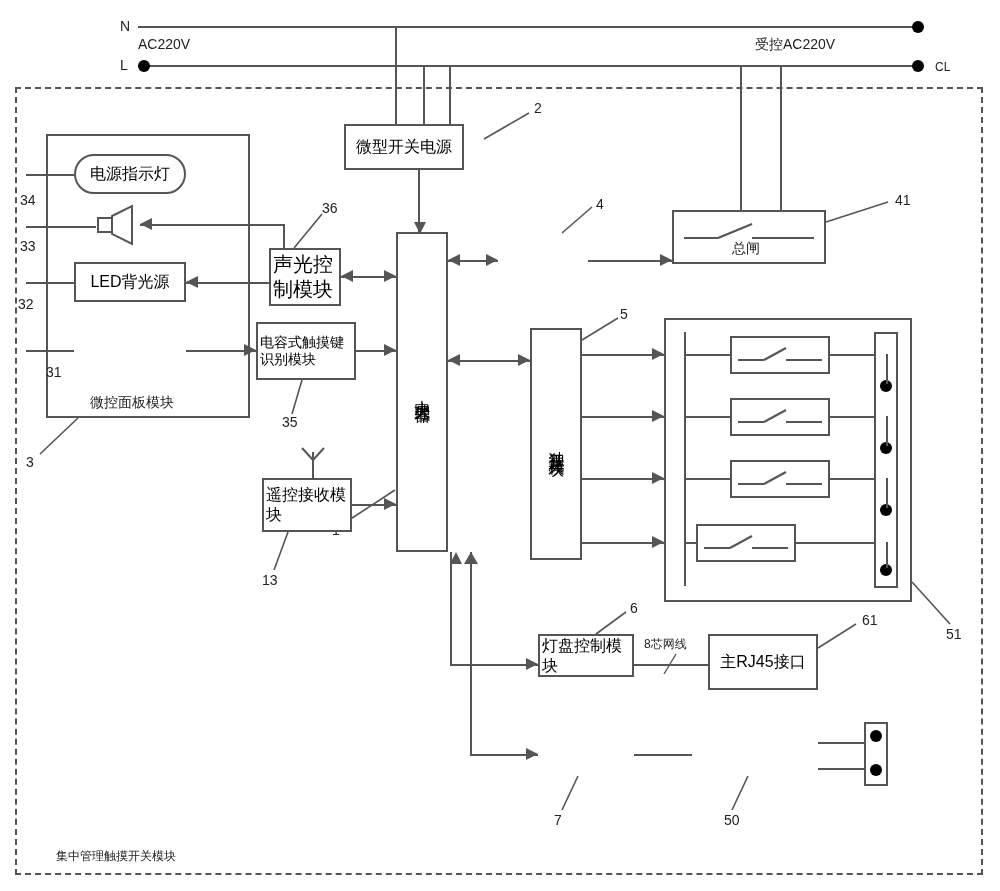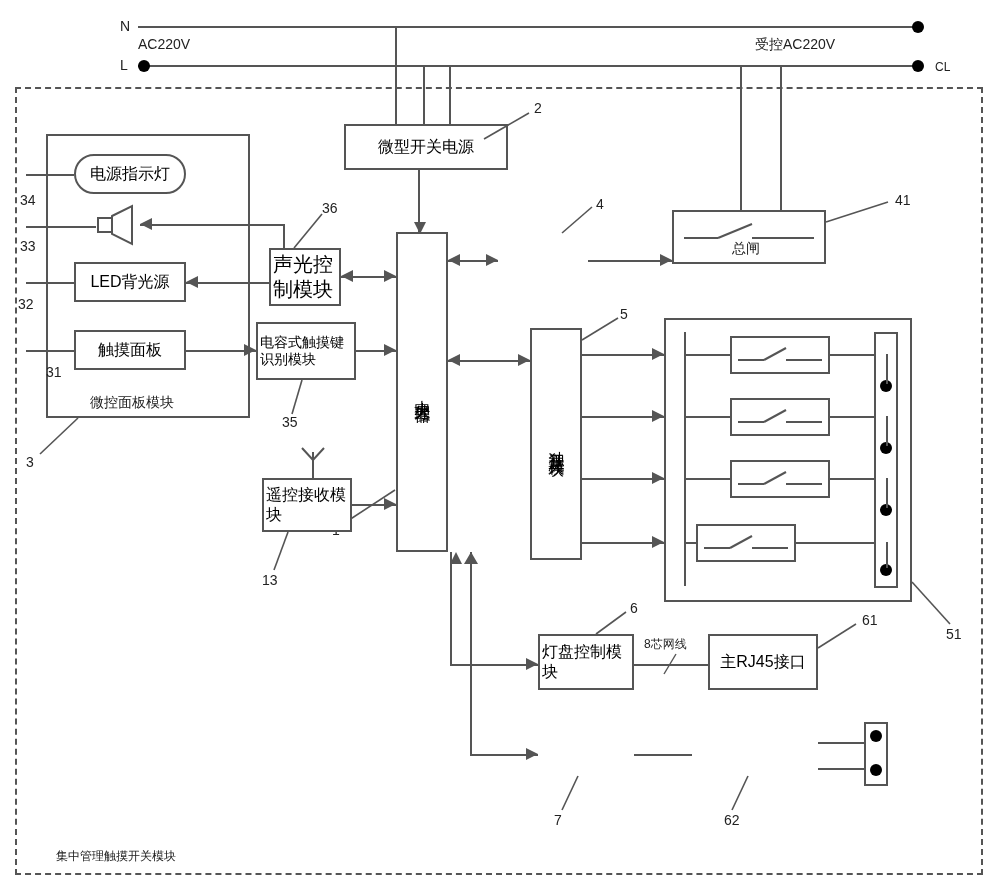--- a/index.html
+++ b/index.html
@@ -37,21 +37,21 @@
 
   <div class="v" style="left:395px; top:26px; height:100px;"></div>
   <div class="v" style="left:423px; top:65px; height:61px;"></div>
   <div class="v" style="left:449px; top:65px; height:61px;"></div>
   <div class="v" style="left:740px; top:65px; height:146px;"></div>
   <div class="v" style="left:780px; top:65px; height:146px;"></div>
 
   <div class="dashed" style="left:15px; top:87px; width:968px; height:788px;"></div>
   <span class="lbl small" style="left:56px; bottom:26px; position:absolute;">集中管理触摸开关模块</span>
 
-  <div class="box cbox" style="left:344px; top:124px; width:164px; height:46px;">
+  <div class="box cbox" style="left:344px; top:124px; width:120px; height:46px;">
       <span>微型开关电源</span>
     </div>
 
   <svg style="left:484px; top:109px;" width="60" height="34">
       <path d="M0 30 L45 4" stroke="#555" stroke-width="1.6" fill="none"></path>
     </svg>
   <span class="lbl" style="left:534px; top:100px;">2</span>
 
   <div class="box cbox" style="left:396px; top:232px; width:52px; height:320px;">
       <span class="vtext">中央处理器</span>
@@ -85,23 +85,20 @@
   </svg>
   <div class="h" style="left:26px; top:226px; width:70px;"></div>
   <span class="lbl" style="left:20px; top:238px;">33</span>
 
   <div class="box cbox" style="left:74px; top:262px; width:112px; height:40px;">
       <span>LED背光源</span>
     </div>
   <div class="h" style="left:26px; top:282px; width:48px;"></div>
   <span class="lbl" style="left:18px; top:296px;">32</span>
 
-  <div class="box cbox" style="left:74px; top:330px; width:112px; height:40px;">
-      <span>触摸面板</span>
-    </div>
   <div class="h" style="left:26px; top:350px; width:48px;"></div>
   <span class="lbl" style="left:18px; top:364px;padding-left:28px;">31</span>
 
   <div class="box multiline-cn" style="left:269px; top:248px; width:72px; height:58px; font-size:20px;">
       <span>声光控制模块</span>
     </div>
 
   <svg style="left:294px; top:210px;" width="36" height="40">
       <path d="M0 38 L28 4" stroke="#555" stroke-width="1.6" fill="none"></path>
     </svg>
@@ -278,21 +275,21 @@
     </svg>
   <svg style="left:652px; top:536px;" width="12" height="12">
       <path d="M12 6 L0 0 L0 12 Z" fill="#555"></path>
     </svg>
 
   <svg style="left:912px; top:582px;" width="46" height="50">
       <path d="M0 0 L38 42" stroke="#555" stroke-width="1.6" fill="none"></path>
     </svg>
   <span class="lbl" style="left:946px; top:626px;">51</span>
 
-  <div class="box multiline-cn" style="left:538px; top:634px; width:96px; height:56px;">
+  <div class="box multiline-cn" style="left:538px; top:634px; width:96px; height:43px;">
       <span>灯盘控制模块</span>
     </div>
   <div class="h" style="left:450px; top:664px; width:88px;"></div>
   <div class="v" style="left:450px; top:552px; height:112px;"></div>
   <svg style="left:450px; top:552px;" width="12" height="12">
       <path d="M0 6 L12 12 L12 0 Z" fill="#555" transform="rotate(90,6,6)"></path>
     </svg>
   <svg style="left:526px; top:658px;" width="12" height="12">
       <path d="M12 6 L0 0 L0 12 Z" fill="#555"></path>
     </svg>
@@ -327,21 +324,21 @@
     </svg>
   <svg style="left:560px; top:776px;" width="32" height="40">
       <path d="M18 0 L2 34" stroke="#555" stroke-width="1.6" fill="none"></path>
     </svg>
   <span class="lbl" style="left:554px; top:812px;">7</span>
 
   <div class="h" style="left:634px; top:754px; width:58px;"></div>
   <svg style="left:730px; top:776px;" width="32" height="40">
       <path d="M18 0 L2 34" stroke="#555" stroke-width="1.6" fill="none"></path>
     </svg>
-  <span class="lbl" style="left:724px; top:812px;">62</span>
+  <span class="lbl" style="left:724px; top:812px;">50</span>
 
   <div class="box" style="left:864px; top:722px; width:24px; height:64px;"></div>
   <div class="dot" style="left:870px; top:730px;"></div>
   <div class="dot" style="left:870px; top:764px;"></div>
   <div class="h" style="left:818px; top:742px; width:46px;"></div>
   <div class="h" style="left:818px; top:768px; width:46px;"></div>
 
 </div>
 
 </body></html>

